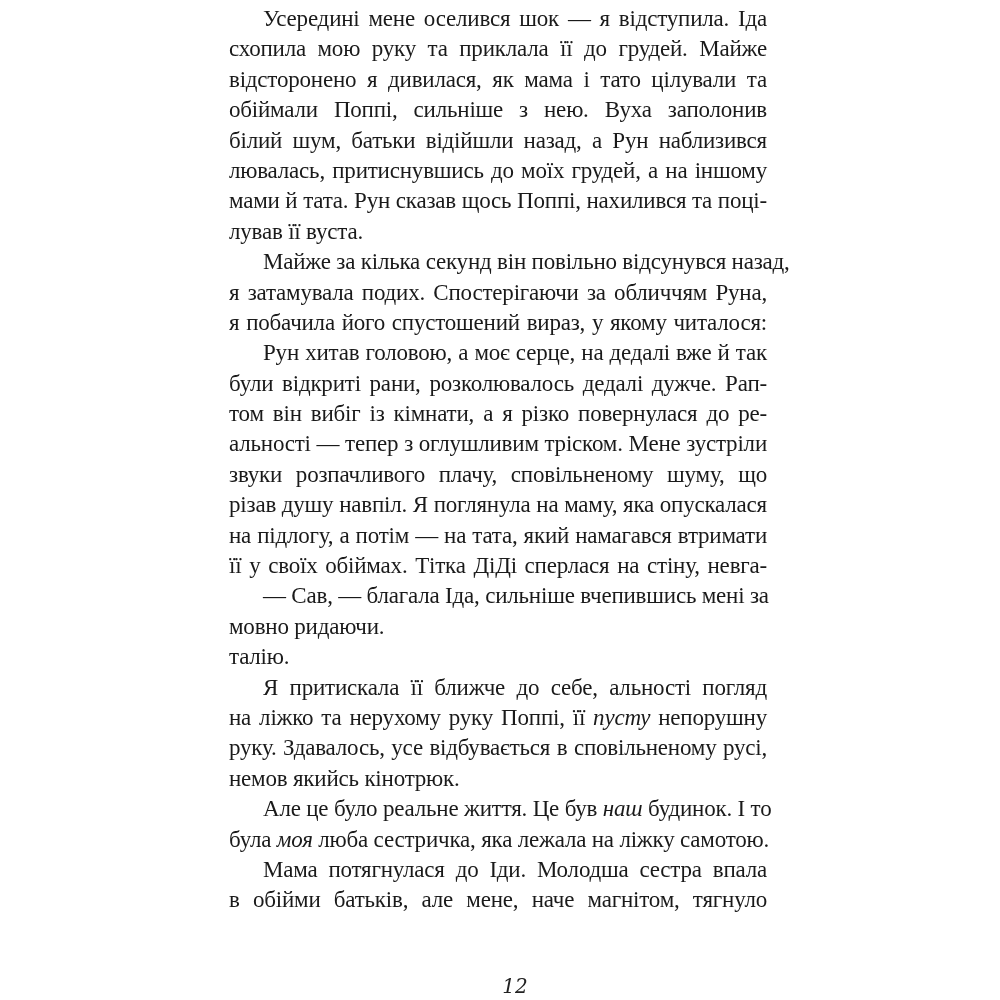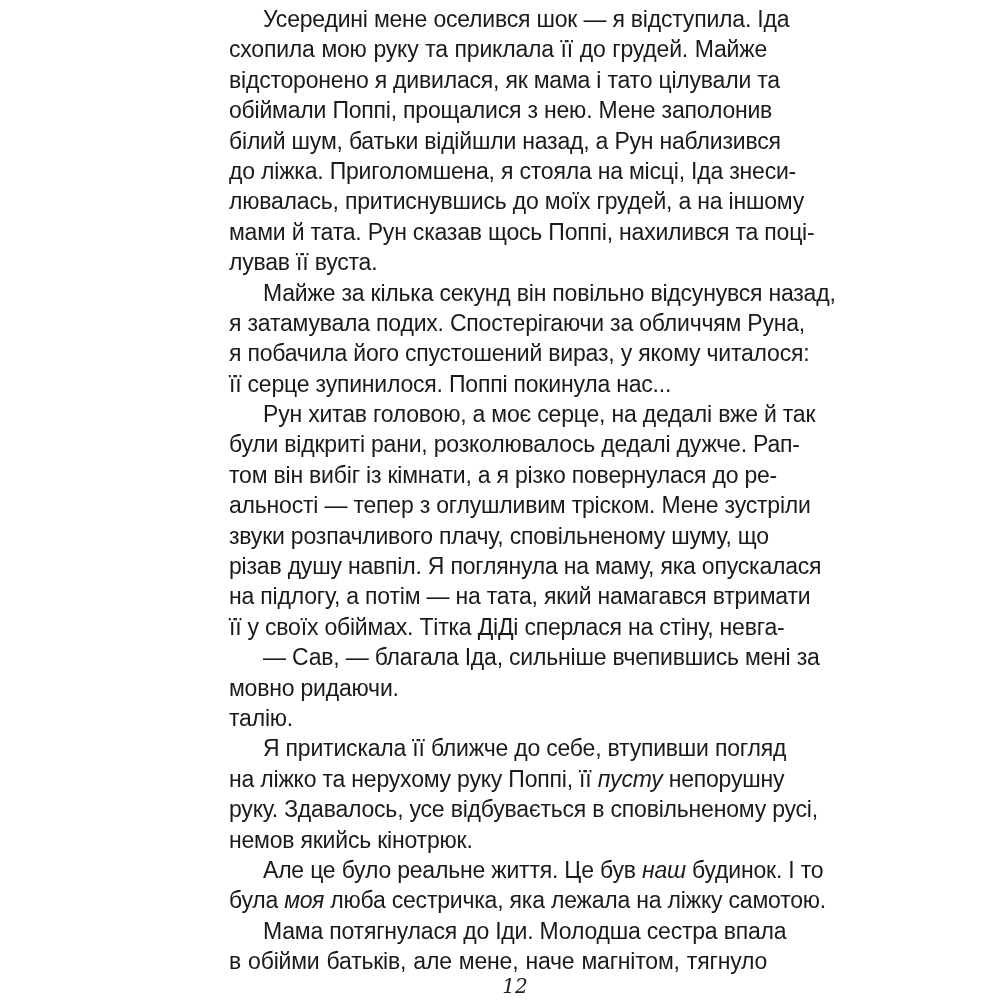--- a/index.html
+++ b/index.html
@@ -7,21 +7,21 @@
   .page {
     position: absolute; left: 229px; top: 4px; width: 538px;
     font-family: "DejaVu Serif", "Liberation Serif", serif;
     color: #1a1a1a;
   }
   .line {
     display: block;
     height: 30.4px;
     line-height: 30.4px;
     font-size: 20.5px;
-    font-family: Liberation Sans, sans-serif;
+    font-family: Liberation Serif, serif;
     font-size: 23px;
     letter-spacing: -0.2px;
     white-space: nowrap;
     text-align: justify;
     text-align-last: justify;
   }
   .line.last { text-align-last: left; }
   .line.indent { text-indent: 34px; }
   .line em { font-style: italic; }
   .page-number {
@@ -33,42 +33,40 @@
     color: #222;
   }
 </style>
 </head>
 <body>
 
 <div class="page" id="page-body">
     <div class="line indent">Усередині мене оселився шок — я відступила. Іда</div>
     <div class="line">схопила мою руку та приклала її до грудей. Майже</div>
     <div class="line">відсторонено я дивилася, як мама і тато цілували та</div>
-    <div class="line">обіймали Поппі, прощалися з нею. Мене заполонив</div>
+    <div class="line">обіймали Поппі, сильніше з нею. Вуха заполонив</div>
     <div class="line">білий шум, батьки відійшли назад, а Рун наблизився</div>
-    <div class="line">до ліжка. Приголомшена, я стояла на місці, Іда знеси-</div>
     <div class="line">лювалась, притиснувшись до моїх грудей, а на іншому</div>
     <div class="line">мами й тата. Рун сказав щось Поппі, нахилився та поці-</div>
     <div class="line last">лував її вуста.</div>
     <div class="line indent">Майже за кілька секунд він повільно відсунувся назад,</div>
     <div class="line">я затамувала подих. Спостерігаючи за обличчям Руна,</div>
     <div class="line">я побачила його спустошений вираз, у якому читалося:</div>
-    <div class="line last">її серце зупинилося. Поппі покинула нас...</div>
     <div class="line indent">Рун хитав головою, а моє серце, на дедалі вже й так</div>
     <div class="line">були відкриті рани, розколювалось дедалі дужче. Рап-</div>
     <div class="line">том він вибіг із кімнати, а я різко повернулася до ре-</div>
     <div class="line">альності — тепер з оглушливим тріском. Мене зустріли</div>
     <div class="line">звуки розпачливого плачу, сповільненому шуму, що</div>
     <div class="line">різав душу навпіл. Я поглянула на маму, яка опускалася</div>
     <div class="line">на підлогу, а потім — на тата, який намагався втримати</div>
     <div class="line">її у своїх обіймах. Тітка ДіДі сперлася на стіну, невга-</div>
     <div class="line indent">— Сав, — благала Іда, сильніше вчепившись мені за</div>
     <div class="line last">мовно ридаючи.</div>
     <div class="line last">талію.</div>
-    <div class="line indent">Я притискала її ближче до себе, втупивши погляд</div>
+    <div class="line indent">Я притискала її ближче до себе, альності погляд</div>
     <div class="line">на ліжко та нерухому руку Поппі, її <em>пусту</em> непорушну</div>
     <div class="line">руку. Здавалось, усе відбувається в сповільненому русі,</div>
     <div class="line last">немов якийсь кінотрюк.</div>
     <div class="line indent">Але це було реальне життя. Це був <em>наш</em> будинок. І то</div>
     <div class="line last">була <em>моя</em> люба сестричка, яка лежала на ліжку самотою.</div>
     <div class="line indent">Мама потягнулася до Іди. Молодша сестра впала</div>
     <div class="line">в обійми батьків, але мене, наче магнітом, тягнуло</div>
   </div>
 <div class="page-number">12</div>
 

